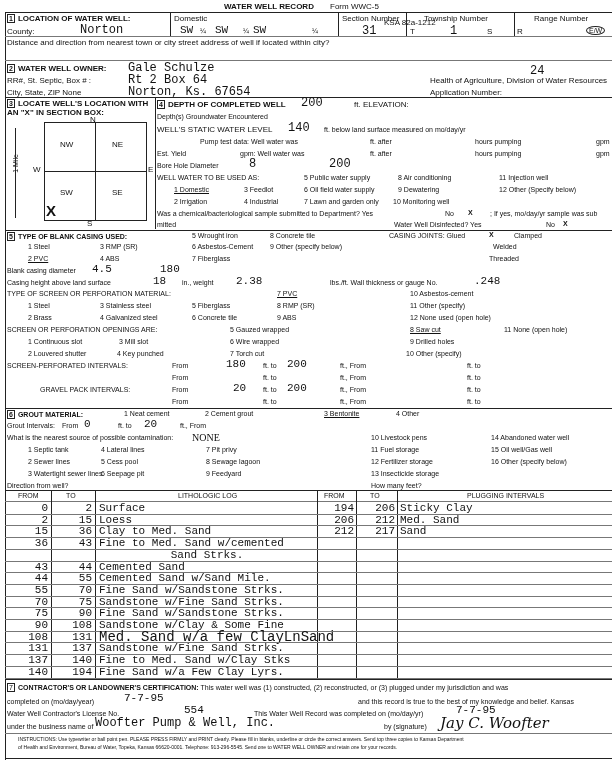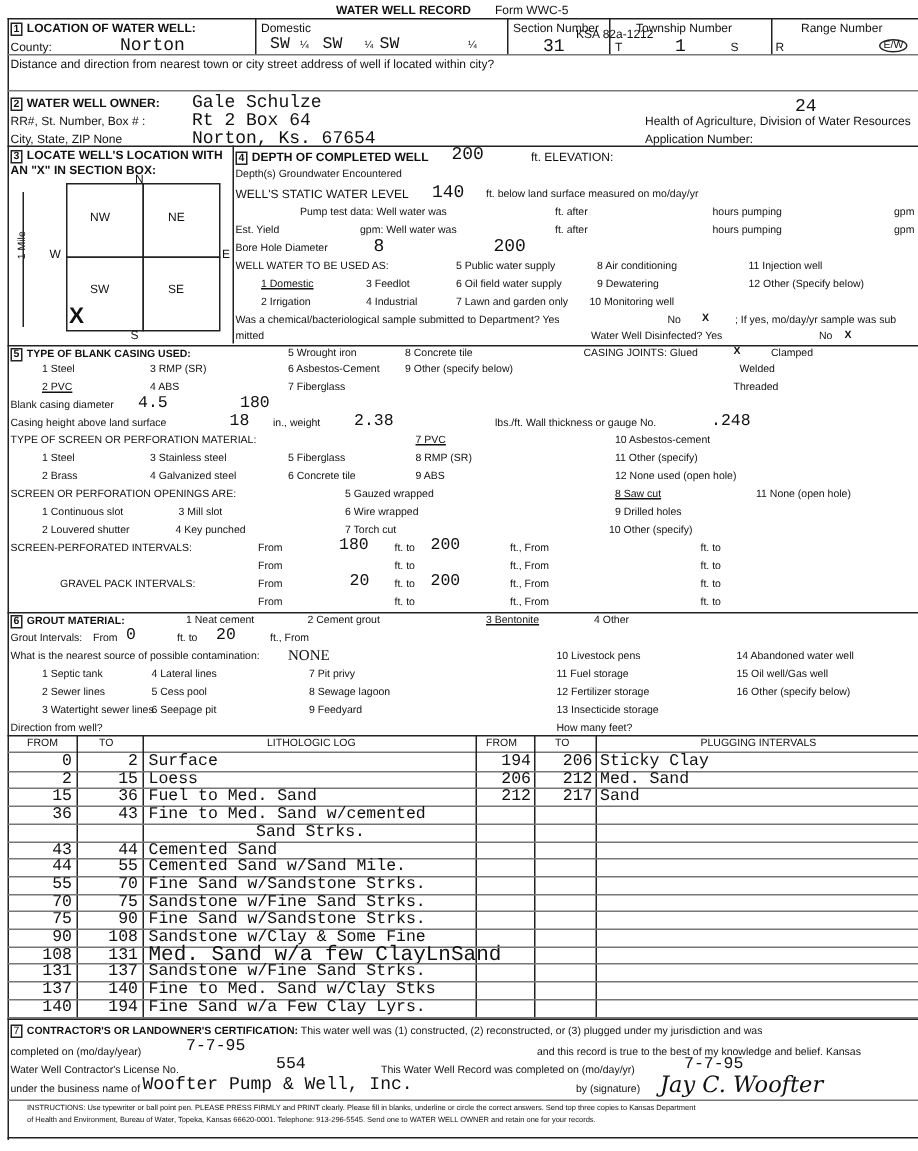--- a/index.html
+++ b/index.html
@@ -52,21 +52,21 @@
 <div class="vl" style="left:514px;top:12px;height:24px;"></div>
 <div class="abs md" style="left:534px;top:14px;">Range Number</div>
 <div class="abs md" style="left:517px;top:27px;">R</div>
 <div class="abs twl" style="left:530px;top:24px;margin-top:40px;">24</div>
 <div class="abs sm" style="left:586px;top:26px;border:1px solid #222;border-radius:50%;padding:0 2px;">E/W</div>
 <div class="abs md" style="left:7px;top:38px;">Distance and direction from nearest town or city street address of well if located within city?</div>
 <div class="hl thin" style="left:5px;top:60px;width:607px;"></div>
 
 <div class="abs md b" style="left:7px;top:64px;"><span class="secnum">2</span><span>WATER WELL OWNER:</span></div>
 <div class="abs twl" style="left:128px;top:61px;">Gale Schulze</div>
-<div class="abs md" style="left:7px;top:76px;">RR#, St. Number, Box # :</div>
+<div class="abs md" style="left:7px;top:76px;">RR#, St. Septic, Box # :</div>
 <div class="abs twl" style="left:128px;top:73px;">Rt 2 Box 64</div>
 <div class="abs md" style="left:7px;top:88px;">City, State, ZIP None</div>
 <div class="abs twl" style="left:128px;top:85px;">Norton, Ks. 67654</div>
 <div class="abs md" style="left:430px;top:76px;">Health of Agriculture, Division of Water Resources</div>
 <div class="abs md" style="left:430px;top:88px;">Application Number:</div>
 <div class="hl" style="left:5px;top:97px;width:607px;"></div>
 
 <div class="abs md b" style="left:7px;top:99px;line-height:9px;white-space:normal;width:150px;"><span class="secnum">3</span><span>LOCATE WELL'S LOCATION WITH AN "X" IN SECTION BOX:</span></div>
 <div class="vl" style="left:155px;top:97px;height:132px;"></div>
 <div class="abs md" style="left:90px;top:115px;">N</div>
@@ -253,21 +253,21 @@
     <div class="abs tw" style="left: 8px; top: 502px; width: 40px; text-align: right; font-size: 11px; line-height: 12px;">0</div>
     <div class="abs tw" style="left: 52px; top: 502px; width: 40px; text-align: right; font-size: 11px; line-height: 12px;">2</div>
     <div class="abs tw" style="left: 99px; top: 502px; width: 216px; text-align: left; font-size: 11px; line-height: 12px;">Surface</div>
     <div class="hl thin" style="left: 5px; top: 513.7px; width: 312px;"></div>
     <div class="abs tw" style="left: 8px; top: 513.7px; width: 40px; text-align: right; font-size: 11px; line-height: 12px;">2</div>
     <div class="abs tw" style="left: 52px; top: 513.7px; width: 40px; text-align: right; font-size: 11px; line-height: 12px;">15</div>
     <div class="abs tw" style="left: 99px; top: 513.7px; width: 216px; text-align: left; font-size: 11px; line-height: 12px;">Loess</div>
     <div class="hl thin" style="left: 5px; top: 525.4px; width: 312px;"></div>
     <div class="abs tw" style="left: 8px; top: 525.4px; width: 40px; text-align: right; font-size: 11px; line-height: 12px;">15</div>
     <div class="abs tw" style="left: 52px; top: 525.4px; width: 40px; text-align: right; font-size: 11px; line-height: 12px;">36</div>
-    <div class="abs tw" style="left: 99px; top: 525.4px; width: 216px; text-align: left; font-size: 11px; line-height: 12px;">Fuel to Med. Sand</div>
+    <div class="abs tw" style="left: 99px; top: 525.4px; width: 216px; text-align: left; font-size: 11px; line-height: 12px;">Clay to Med. Sand</div>
     <div class="hl thin" style="left: 5px; top: 537.1px; width: 312px;"></div>
     <div class="abs tw" style="left: 8px; top: 537.1px; width: 40px; text-align: right; font-size: 11px; line-height: 12px;">36</div>
     <div class="abs tw" style="left: 52px; top: 537.1px; width: 40px; text-align: right; font-size: 11px; line-height: 12px;">43</div>
     <div class="abs tw" style="left: 99px; top: 537.1px; width: 216px; text-align: left; font-size: 11px; line-height: 12px;">Fine to Med. Sand w/cemented</div>
     <div class="hl thin" style="left: 5px; top: 548.8px; width: 312px;"></div>
     <div class="abs tw" style="left: 8px; top: 548.8px; width: 40px; text-align: right; font-size: 11px; line-height: 12px;"></div>
     <div class="abs tw" style="left: 52px; top: 548.8px; width: 40px; text-align: right; font-size: 11px; line-height: 12px;"></div>
     <div class="abs tw" style="left: 99px; top: 548.8px; width: 216px; text-align: center; font-size: 11px; line-height: 12px;">Sand Strks.</div>
     <div class="hl thin" style="left: 5px; top: 560.5px; width: 312px;"></div>
     <div class="abs tw" style="left: 8px; top: 560.5px; width: 40px; text-align: right; font-size: 11px; line-height: 12px;">43</div>

